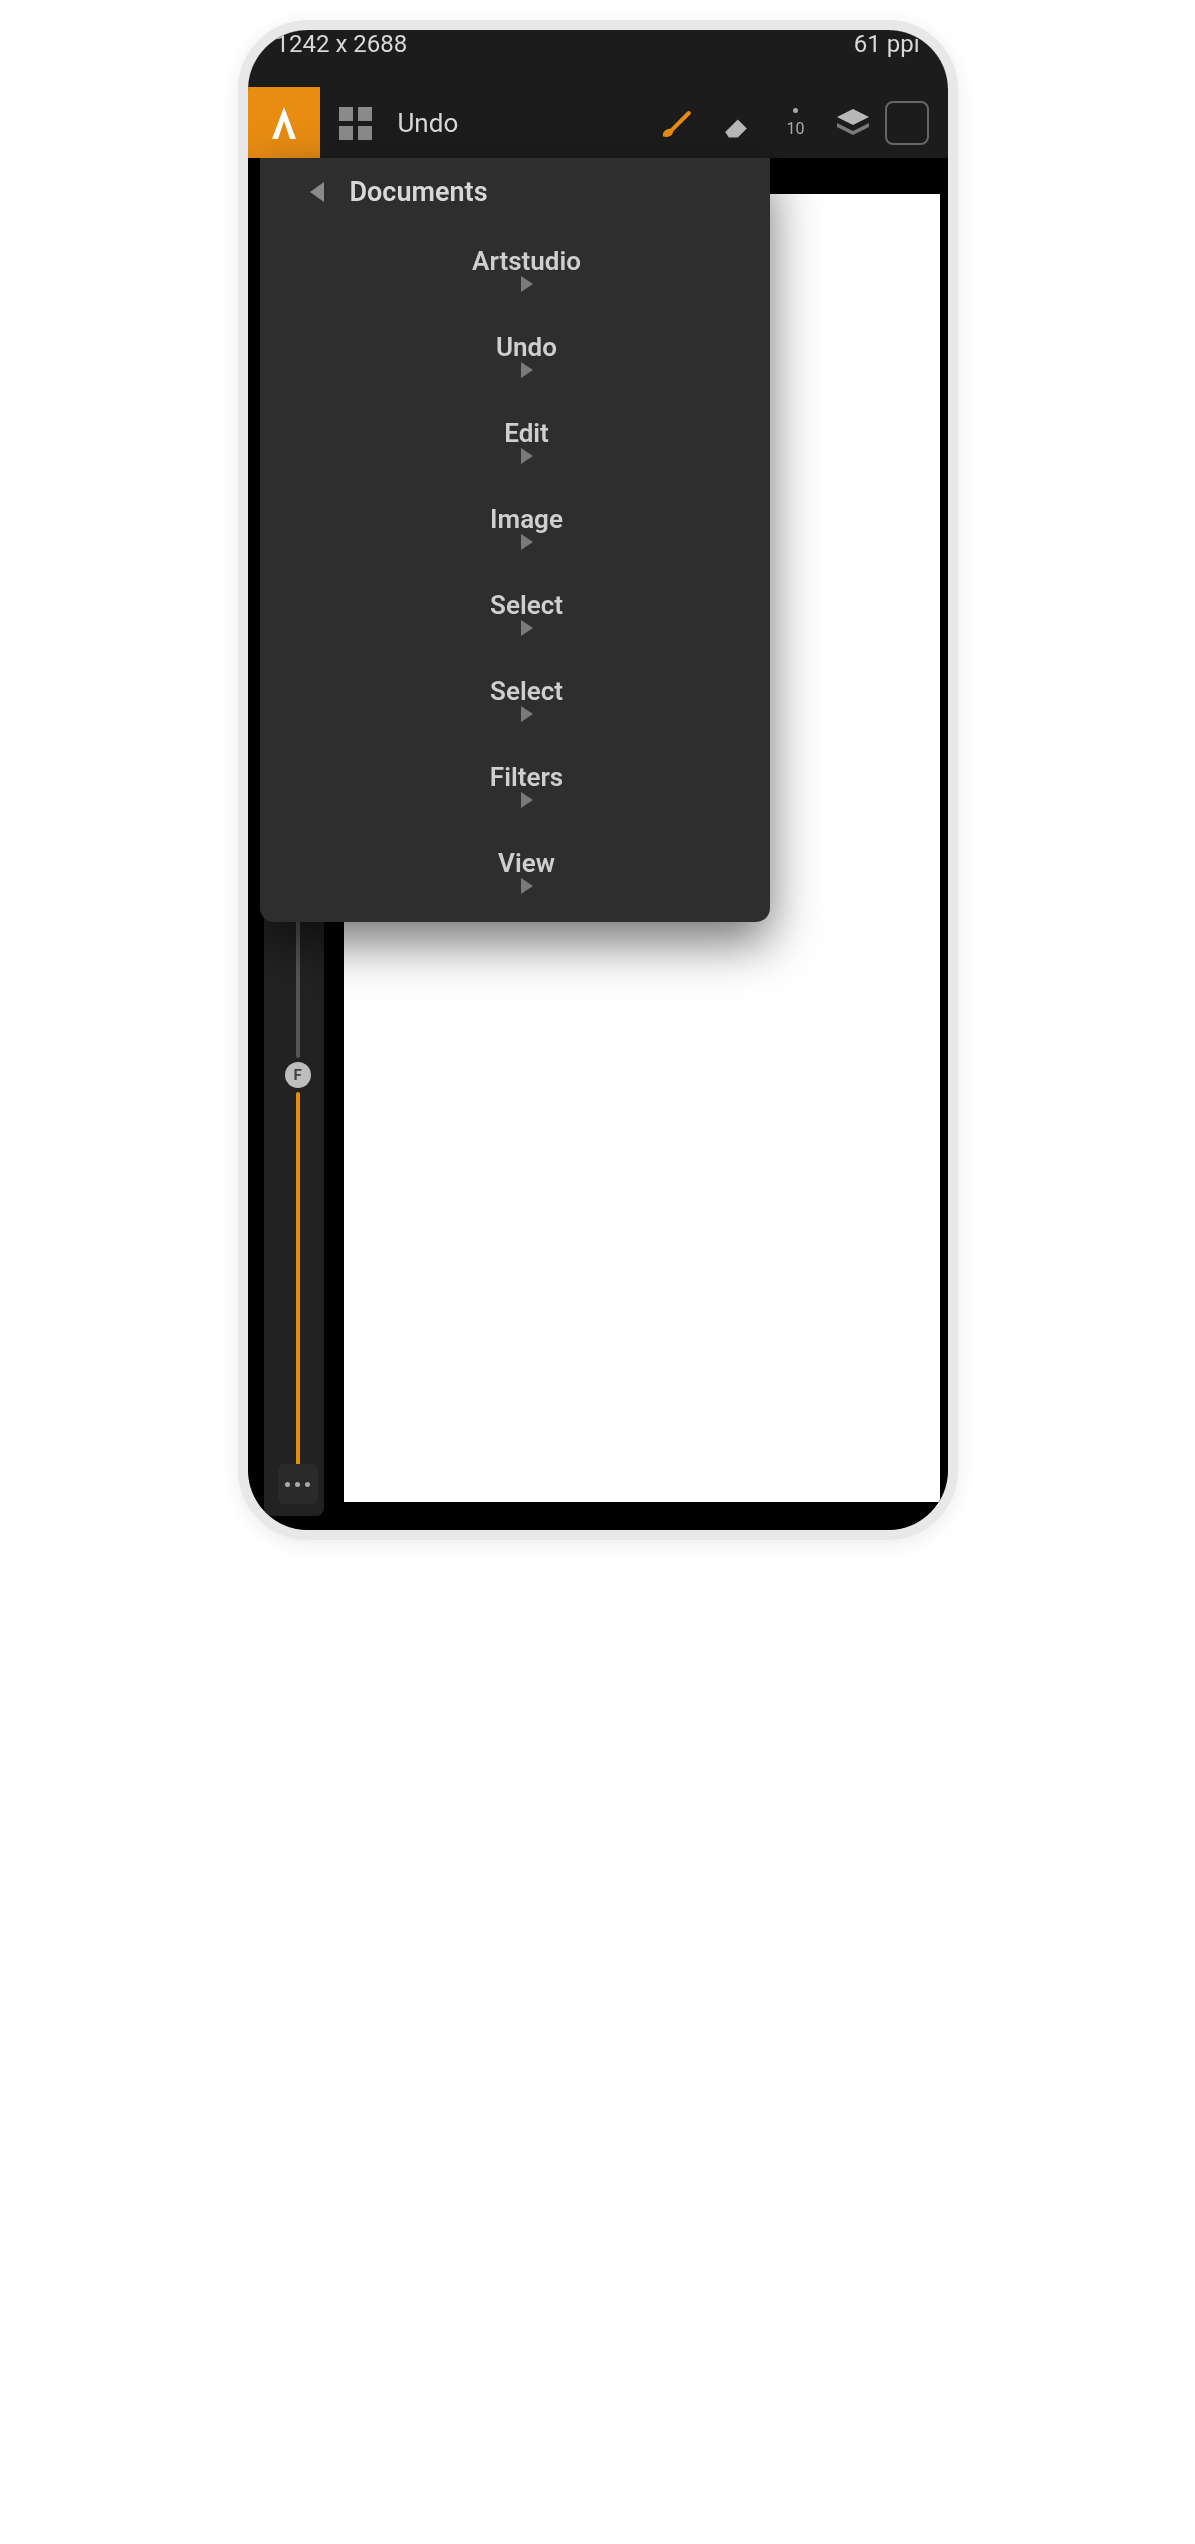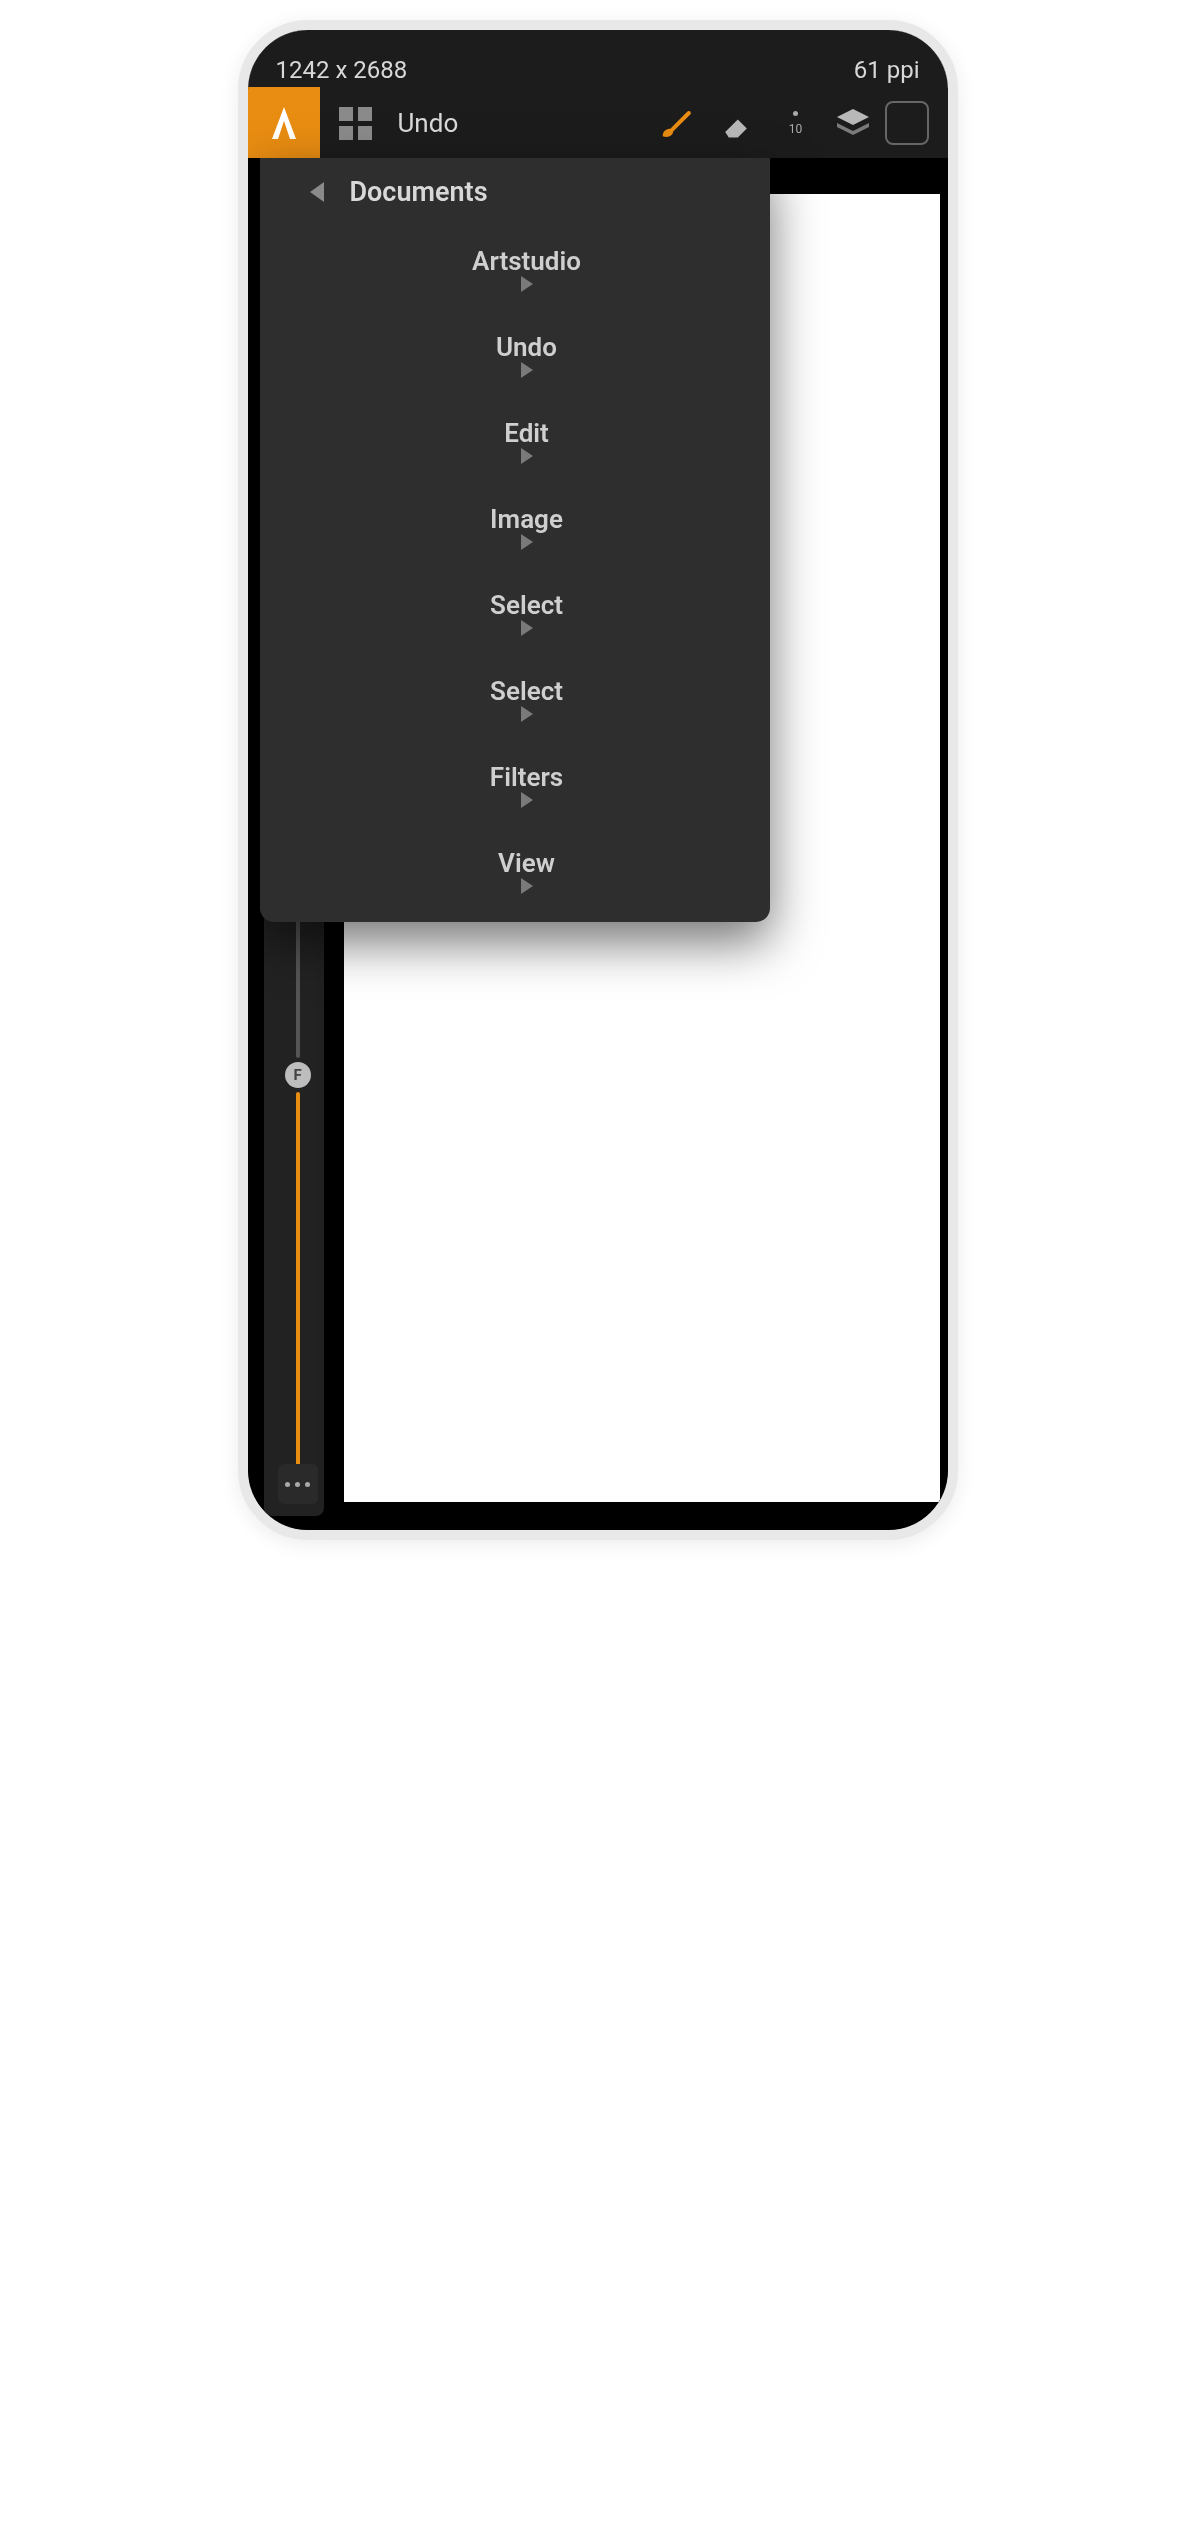--- a/index.html
+++ b/index.html
@@ -27,21 +27,21 @@
     position: absolute;
     inset: 0;
     border-radius: 60px;
     overflow: hidden;
     background: #1c1c1c;
   }
   .statusbar {
     height: 58px;
     display: flex;
     justify-content: space-between;
-    align-items: flex-end;
+    align-items: flex-start;
     padding: 0 28px 4px 28px;
     color: #d8d8d8;
     font-size: 24px;
   }
   .toolbar {
     height: 70px;
     display: flex;
     align-items: center;
     padding: 0 14px 0 0;
     background: #1c1c1c;
@@ -83,21 +83,21 @@
     flex-direction: column;
     align-items: center;
     justify-content: center;
     height: 70px;
     position: relative;
   }
   .brush-size-dot {
     width: 5px; height: 5px; background: #aaa; border-radius: 50%;
   }
   .brush-size-label {
-    color: #aaa; font-size: 12px; margin-top: 6px;
+    color: #aaa; font-size: 16px; margin-top: 6px;
   }
   .layers-btn, .color-btn {
     width: 54px; display: flex; align-items: center; justify-content: center;
   }
   .color-swatch {
     width: 44px; height: 44px; border: 2px solid #666; border-radius: 8px;
     background: #1c1c1c;
   }
   .canvas-area {
     position: absolute;

